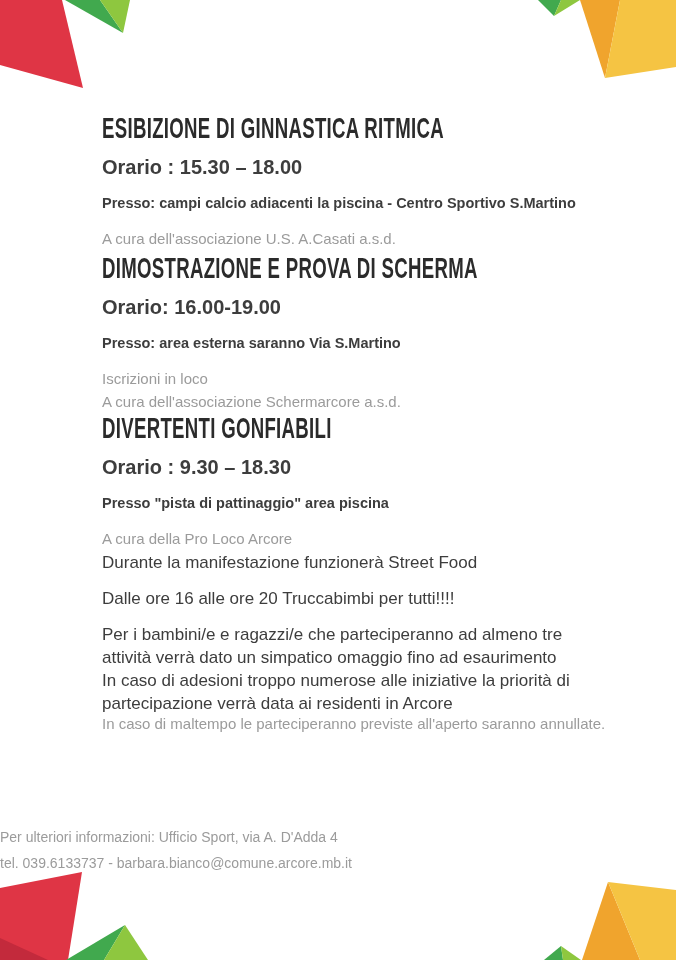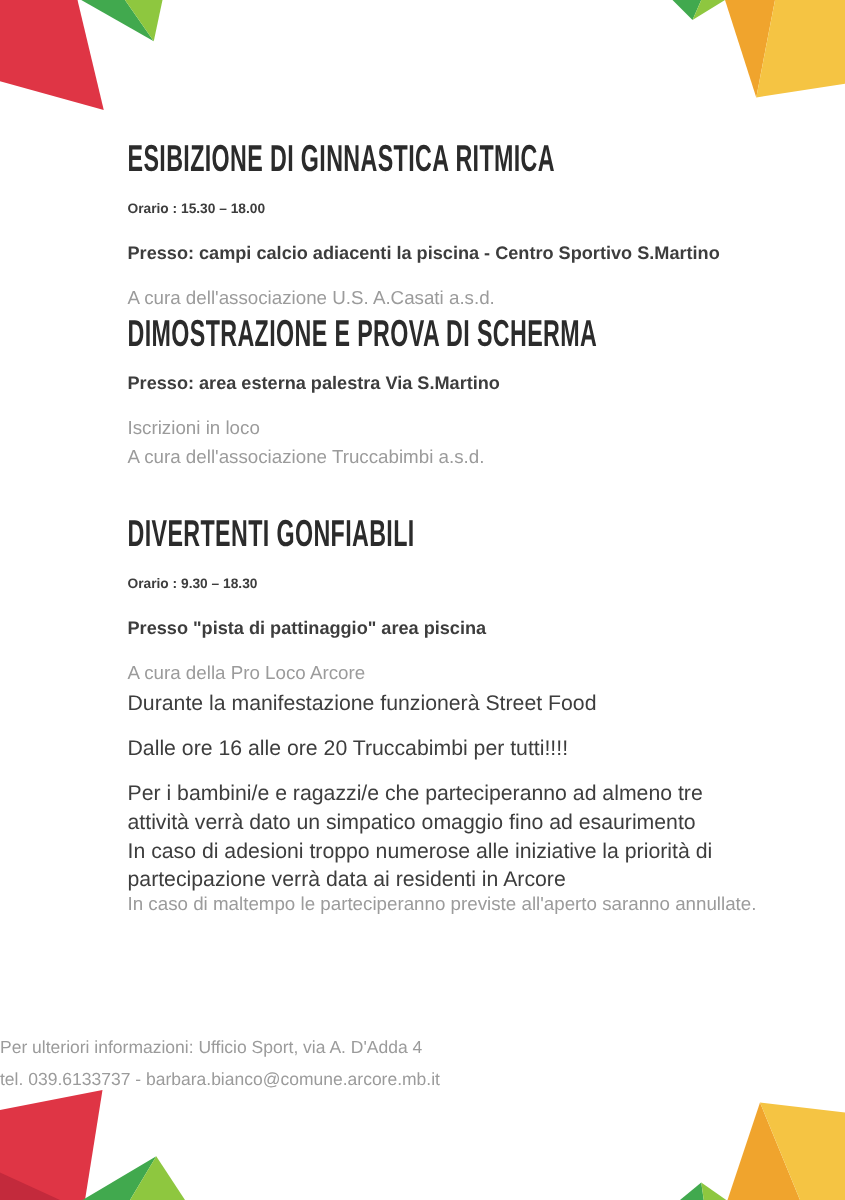--- a/index.html
+++ b/index.html
@@ -25,21 +25,21 @@
     font-weight:700;
     font-size:30px;line-height:32px;
     letter-spacing:.5px;
     color:var(--heading);
     transform:scaleX(.62);
     transform-origin:0 50%;
     white-space:nowrap;
     margin:0 0 14px 0;
   }
   .orario{
-    font-weight:700;font-size:11px;line-height:19px;
+    font-weight:700;font-size:20px;line-height:19px;
     color:var(--body_bold);
     margin:0 0 17px 0;
   }
   .presso{
     font-weight:700;font-size:14.5px;line-height:19px;
     color:var(--body_bold);
     margin:0 0 14px 0;
   }
   .note{
     font-weight:400;font-size:15px;line-height:23px;
@@ -95,23 +95,24 @@
 
   <section class="content-block" style="top:112px;">
     <h2 class="title">ESIBIZIONE DI GINNASTICA RITMICA</h2>
     <div class="orario">Orario : 15.30 – 18.00</div>
     <div class="presso">Presso: campi calcio adiacenti la piscina - Centro Sportivo S.Martino</div>
     <div class="note">A cura dell'associazione U.S. A.Casati a.s.d.</div>
   </section>
 
   <section class="content-block" style="top:252px;">
     <h2 class="title">DIMOSTRAZIONE E PROVA DI SCHERMA</h2>
-    <div class="presso">Presso: area esterna palestra Via S.Martino</div>
+    <div class="orario">Orario: 16.00-19.00</div>
+    <div class="presso">Presso: area esterna saranno Via S.Martino</div>
     <div class="note">Iscrizioni in loco</div>
-    <div class="note">A cura dell'associazione Truccabimbi a.s.d.</div>
+    <div class="note">A cura dell'associazione Schermarcore a.s.d.</div>
   </section>
 
   <section class="content-block" style="top:412px;">
     <h2 class="title">DIVERTENTI GONFIABILI</h2>
     <div class="orario">Orario : 9.30 – 18.30</div>
     <div class="presso">Presso "pista di pattinaggio" area piscina</div>
     <div class="note">A cura della Pro Loco Arcore</div>
   </section>
 
   <section class="content-block announce" style="top:551px;">

